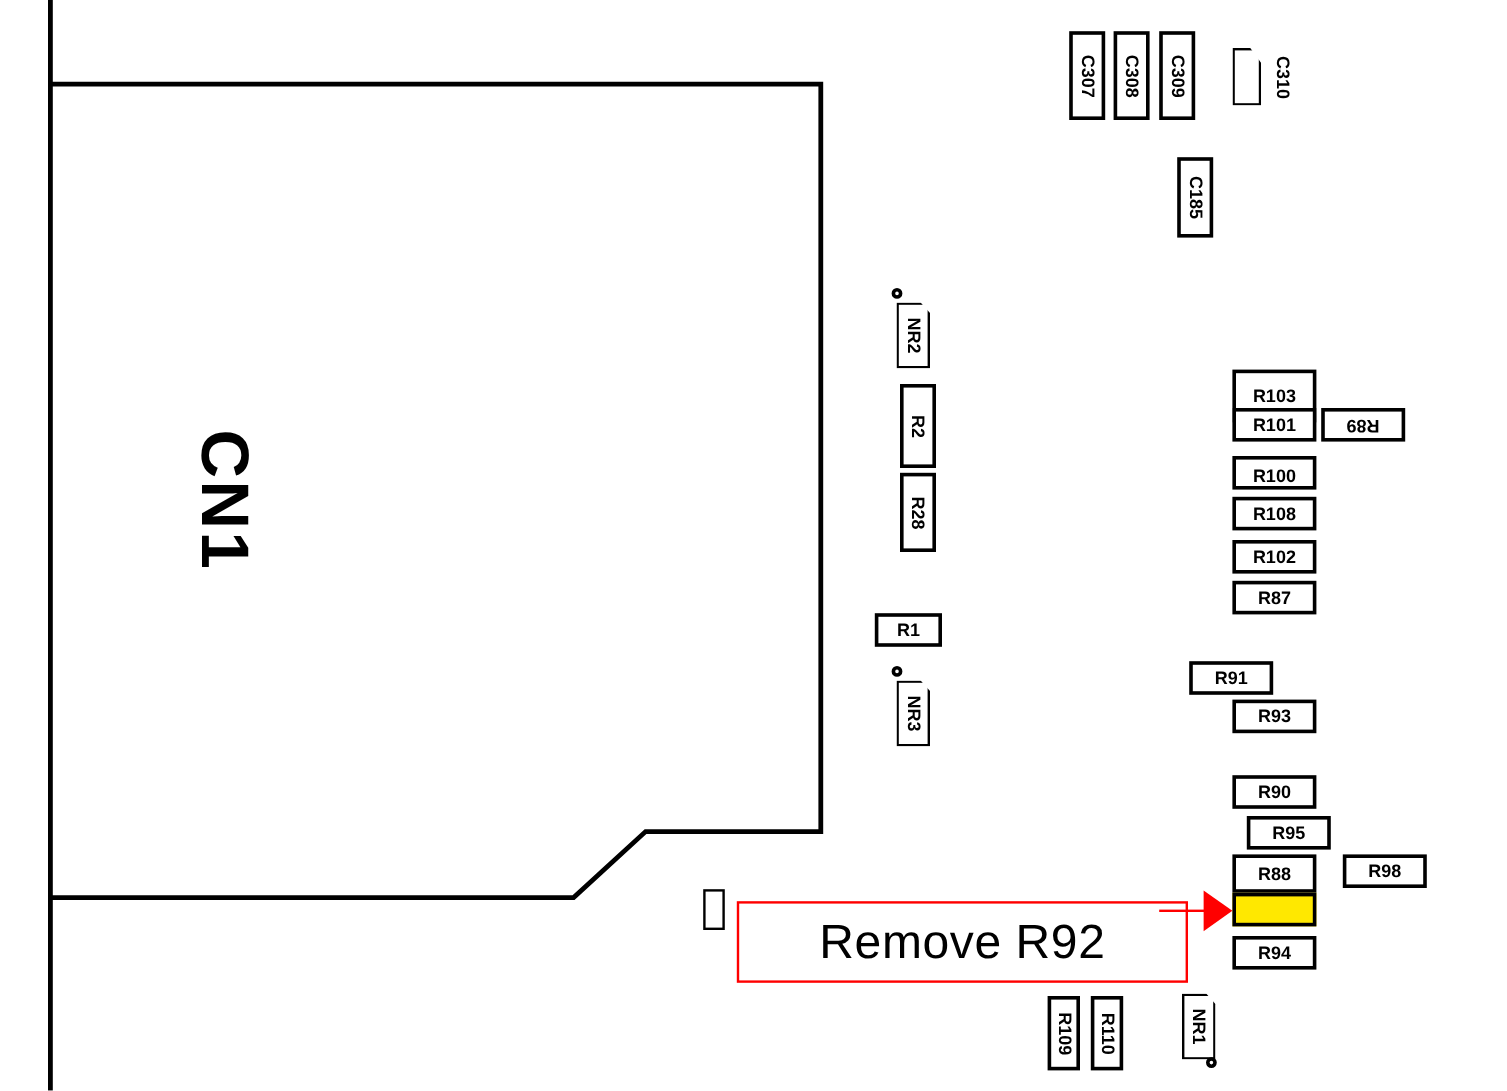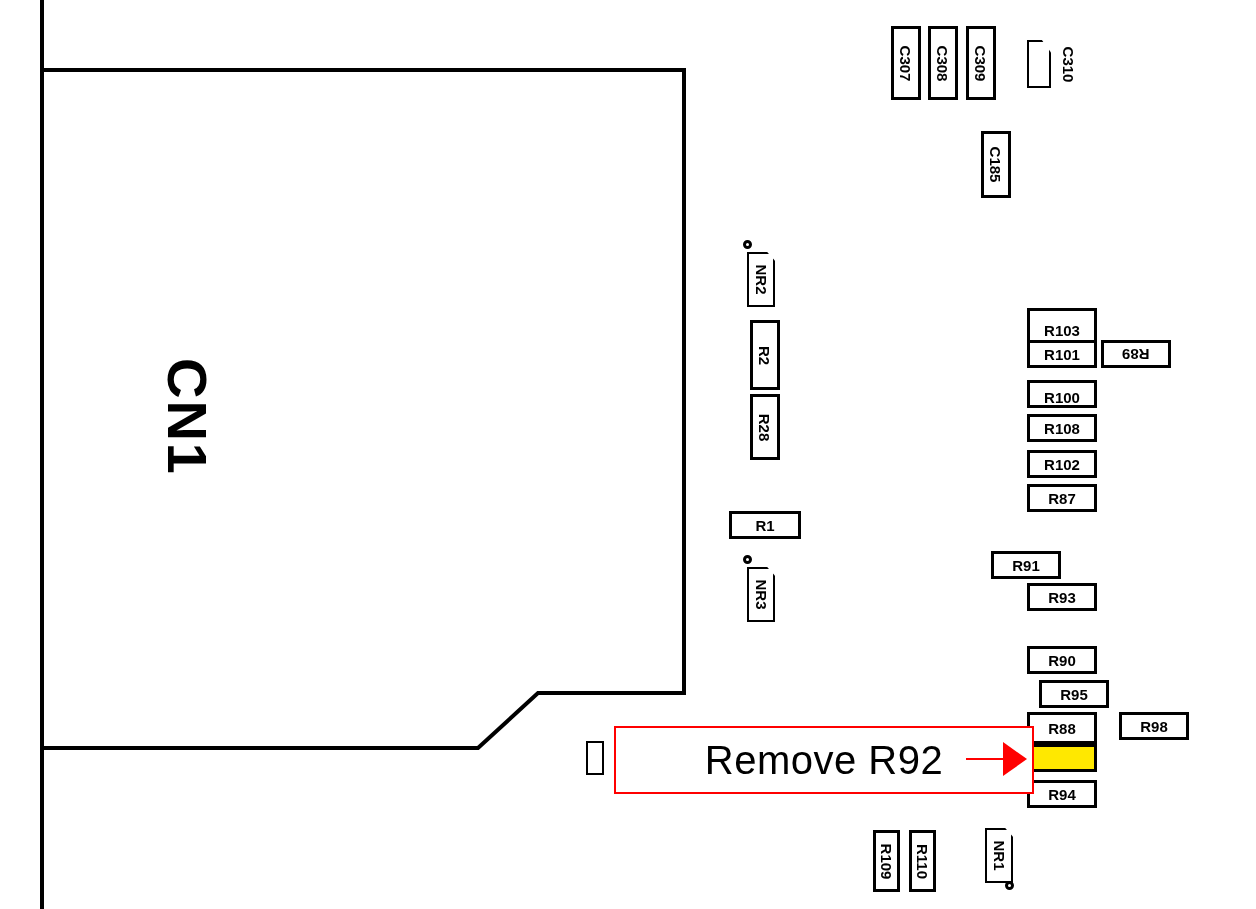--- a/index.html
+++ b/index.html
@@ -111,22 +111,22 @@
 
   
   .comp.cap-pol {
     clip-path: polygon(0 0, 62% 0, 100% 26%, 100% 100%, 0 100%);
   }
 
   
   #callout-box {
     position: absolute;
     left: 614px;
-    top: 726px;
-    width: 420px;
+    top: 751px;
+    width: 376px;
     height: 68px;
     box-sizing: border-box;
     border: 2px solid #ff0000;
     background: #ffffff;
     display: flex;
     align-items: center;
     justify-content: center;
   }
   #callout-text {
     font-family: "Liberation Sans", sans-serif;
@@ -192,21 +192,21 @@
     <span class="lbl">NR2</span>
   </div>
 
   <div class="comp vert" style="left:750px; top:320px; width:30px; height:70px;">
     <span class="lbl">R2</span>
   </div>
   <div class="comp vert" style="left:750px; top:394px; width:30px; height:66px;">
     <span class="lbl">R28</span>
   </div>
 
-  <div class="comp" style="left:729px; top:511px; width:72px; height:28px;">
+  <div class="comp" style="left:729px; top:511px; width:56px; height:28px;">
     <span class="lbl">R1</span>
   </div>
 
   <div class="nr-dot" style="left:743px; top:555px;"></div>
   <div class="comp nr vert" style="left:747px; top:567px; width:28px; height:55px;">
     <span class="lbl">NR3</span>
   </div>
 
   <div class="comp" style="left:1027px; top:308px; width:70px; height:44px;">
     <span class="lbl">R103</span>

